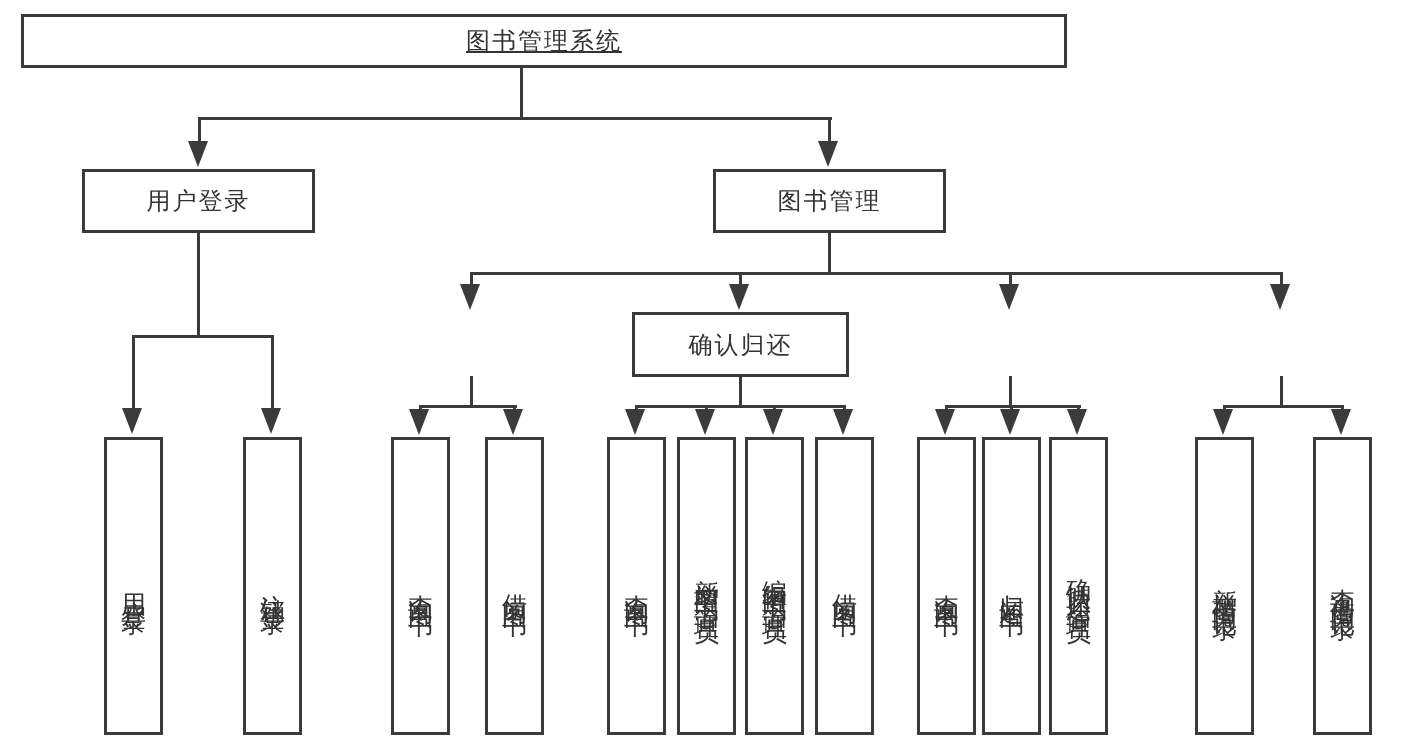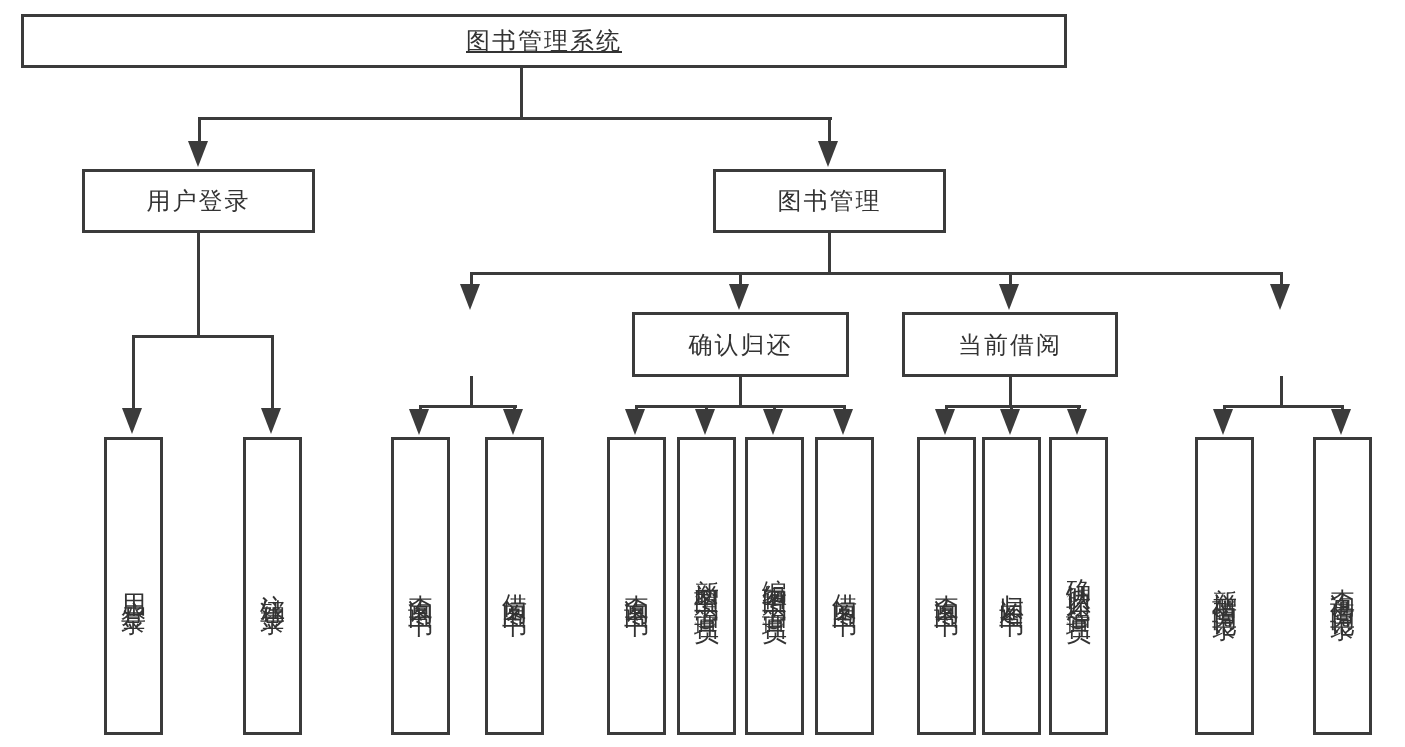--- a/index.html
+++ b/index.html
@@ -64,21 +64,20 @@
 <body>
 
 <div class="canvas" id="canvas">
 
   <div class="box hbox" style="left:21px;top:14px;width:1046px;height:54px;text-decoration:underline;">图书管理系统</div>
 
   <div class="box hbox" style="left:82px;top:169px;width:233px;height:64px;">用户登录</div>
   <div class="box hbox" style="left:713px;top:169px;width:233px;height:64px;">图书管理</div>
 
   <div class="box hbox" style="left:632px;top:312px;width:217px;height:65px;">确认归还</div>
-  <div class="box hbox" style="left:902px;top:312px;width:216px;height:65px;">当前借阅</div>
 
   <div class="box leaf" style="left:104px;top:437px;width:59px;height:298px;">
     <span class="vtext">用户登录</span>
   </div>
   <div class="box leaf" style="left:243px;top:437px;width:59px;height:298px;">
     <span class="vtext">注销登录</span>
   </div>
 
   <div class="box leaf" style="left:391px;top:437px;width:59px;height:298px;">
     <span class="vtext">查询图书</span>

